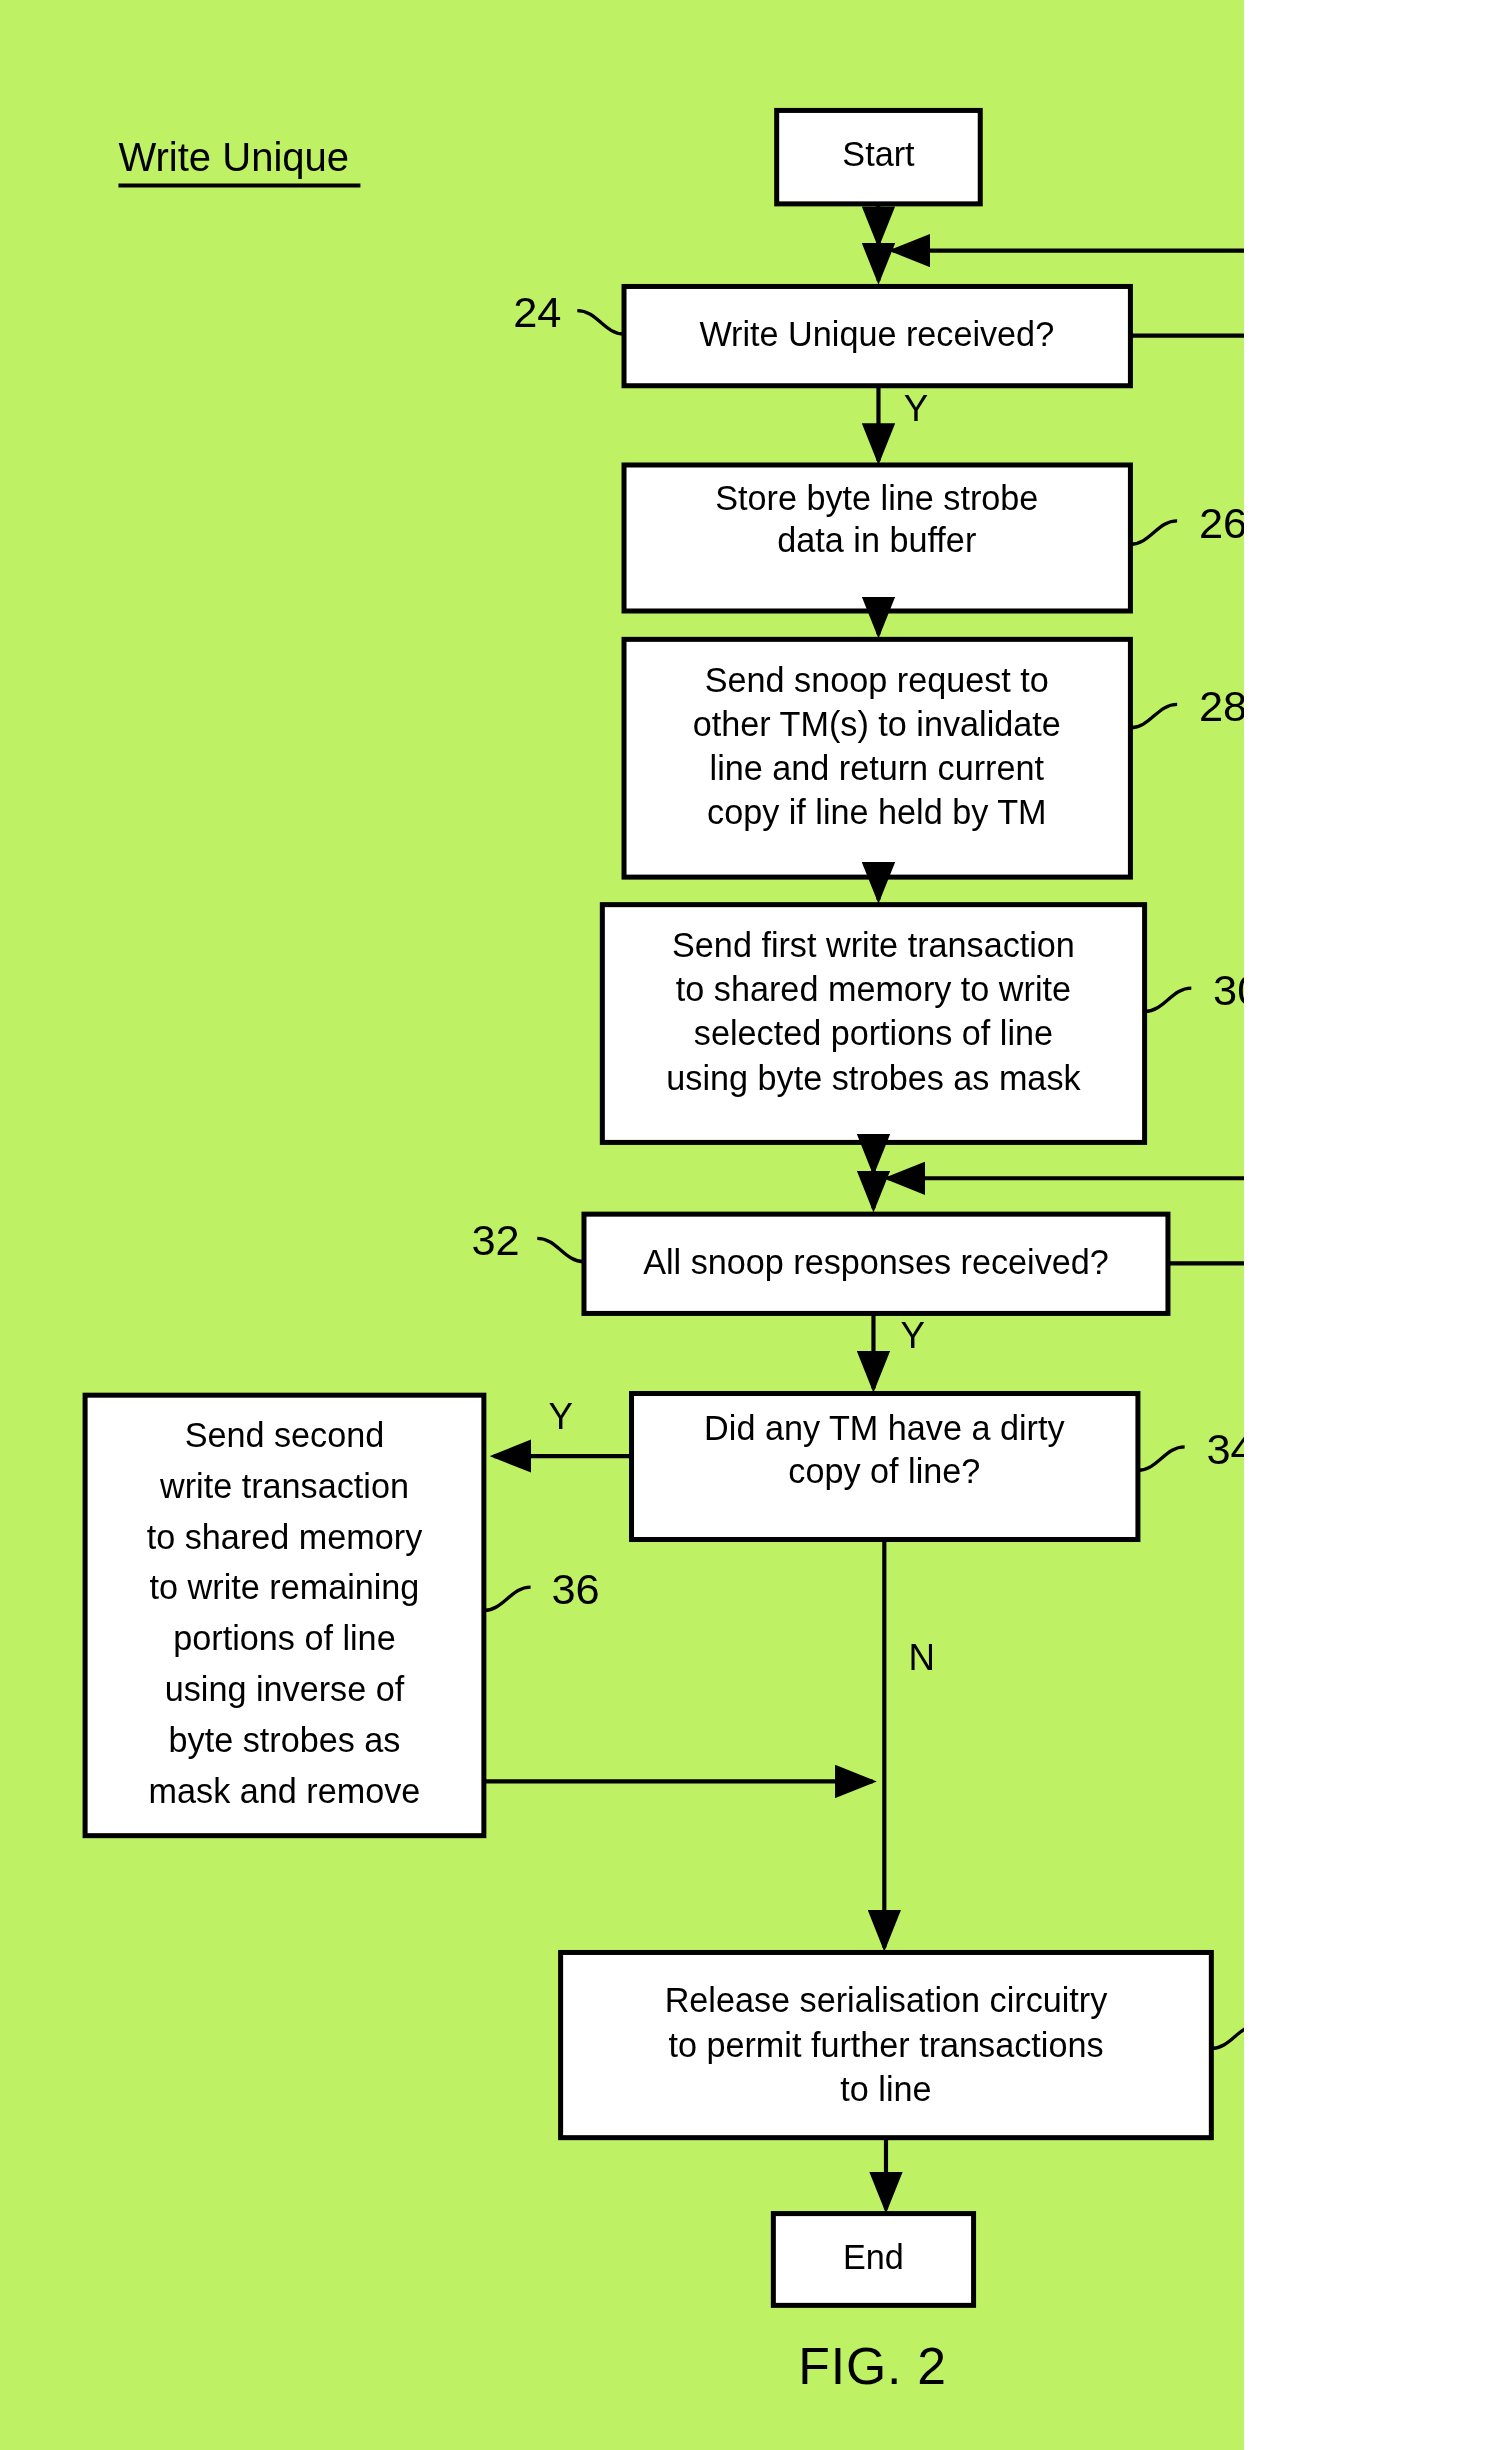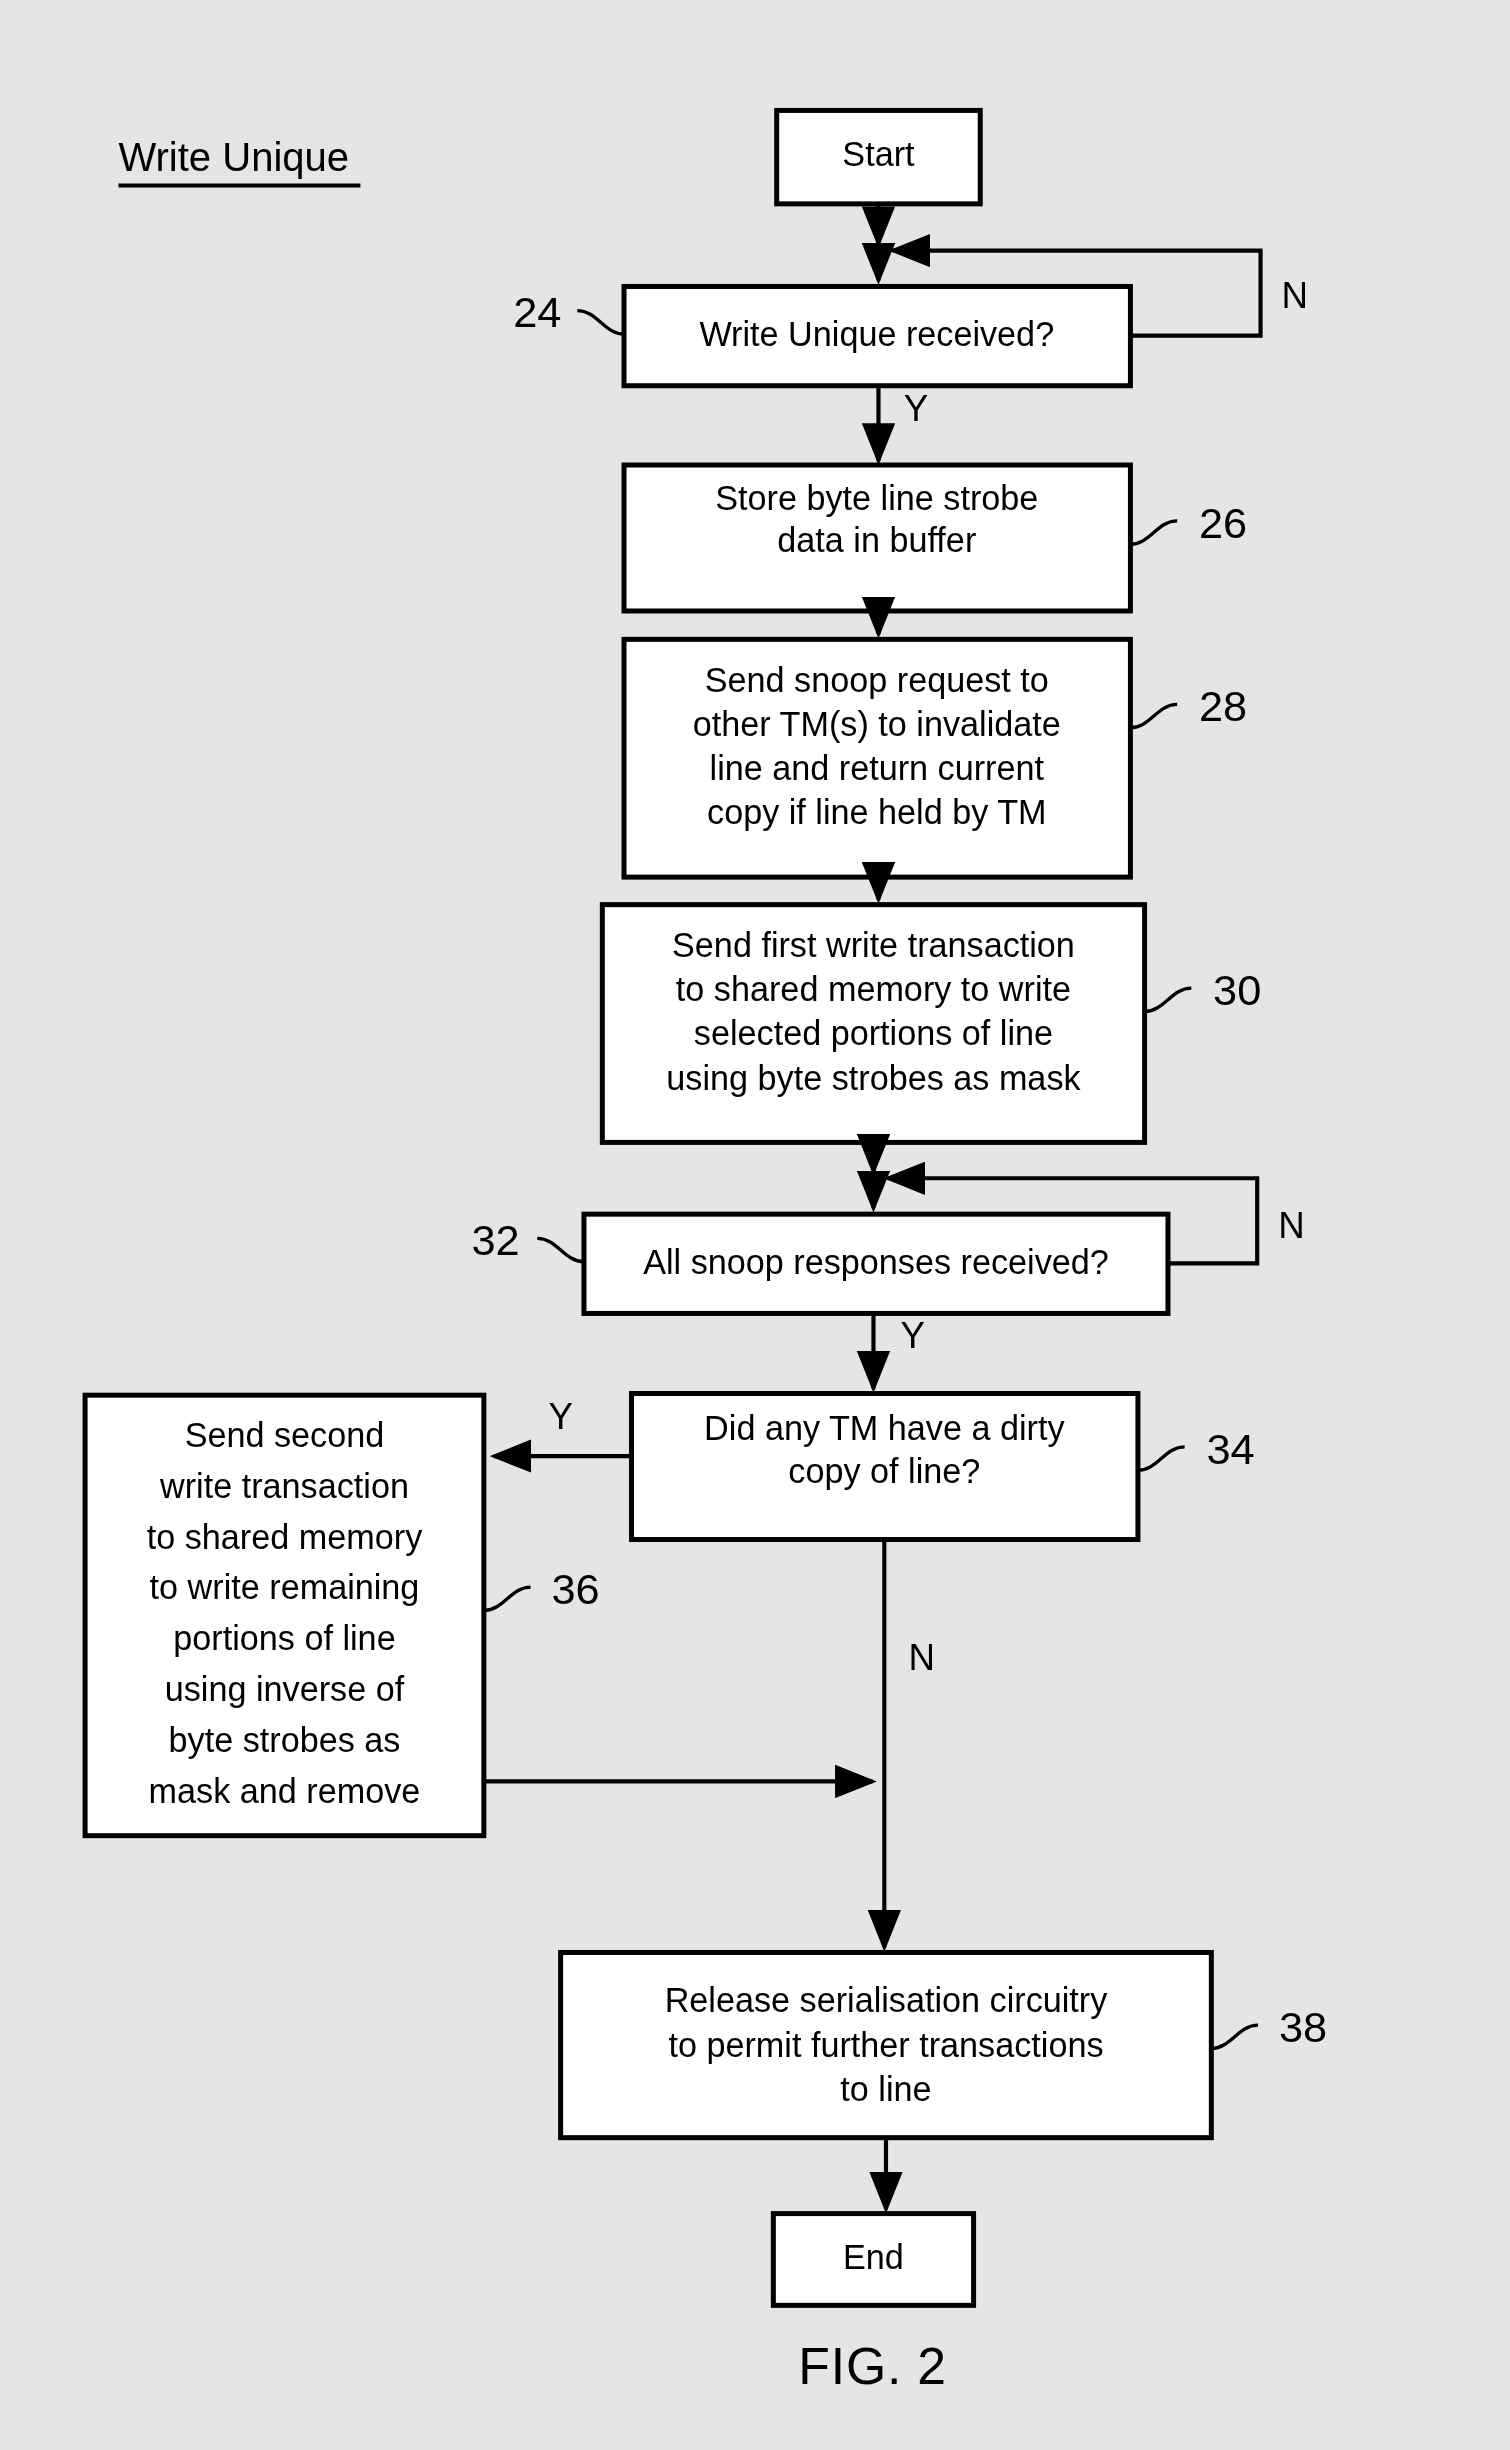--- a/index.html
+++ b/index.html
@@ -2,23 +2,23 @@
 <html style="font-size:13.4px"><head>
 <meta charset="utf-8">
 <style>
   html, body {
     margin: 0;
     padding: 0;
     background: #ffffff;
   }
   #page {
     position: relative;
-    width: 1510px;
+    width: 1244px;
     height: 2450px;
-    background: #e5e5e5;
+    background: #bef264;
     font-family: "Liberation Sans", sans-serif;
     overflow: hidden;
   }
   svg#figure {
     position: absolute;
     top: 0; left: 0;
     width: 1510px;
     height: 2450px;
     display: block;
   }

